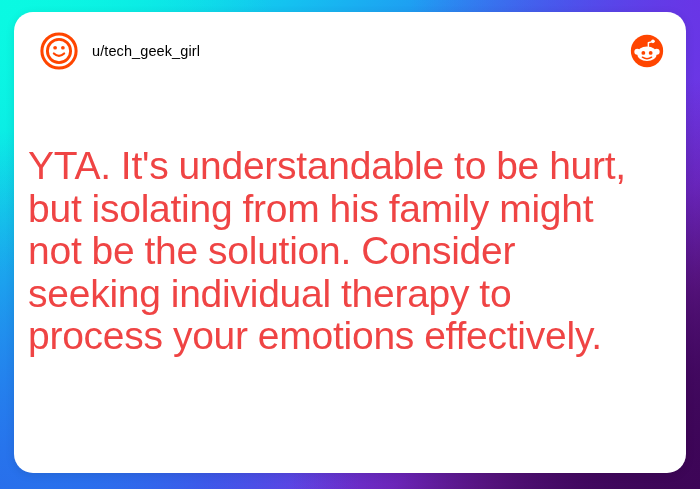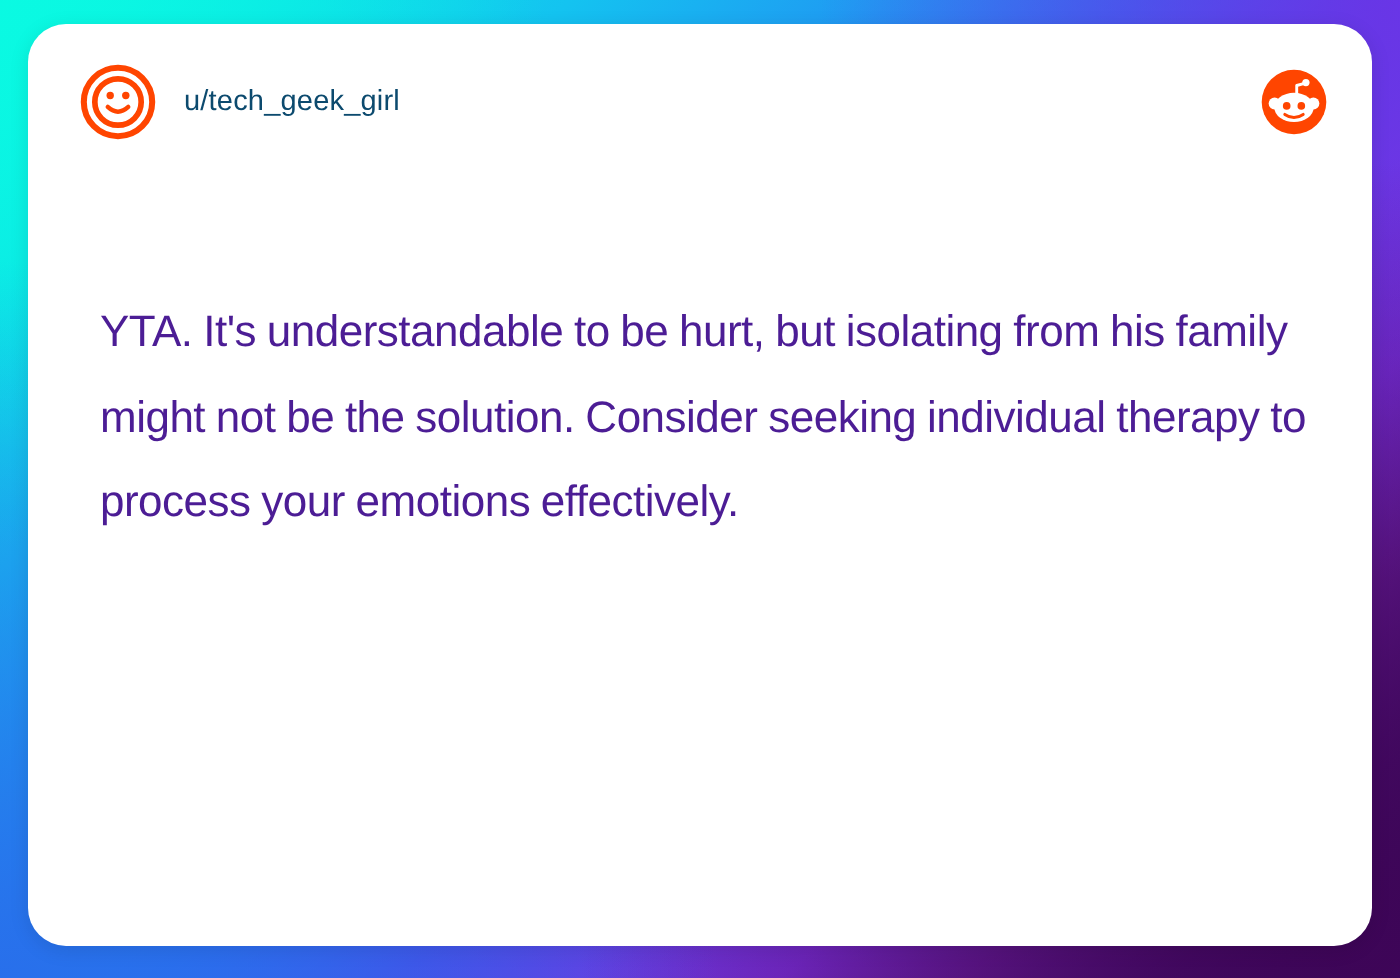--- a/index.html
+++ b/index.html
@@ -81,43 +81,43 @@
     width: 38px;
     height: 38px;
     flex: 0 0 38px;
     display: block;
   }
 
   #username {
     margin-left: 14px;
     font-size: 14.5px;
     letter-spacing: 0.1px;
-    color: #0c4a6e;
+    color: #000000;
     font-weight: 400;
     white-space: nowrap;
   }
 
   #header-spacer { flex: 1 1 auto; }
 
   #reddit-logo {
     width: 34px;
     height: 34px;
     flex: 0 0 34px;
     display: block;
   }
 
   
   #comment-body {
     position: absolute;
-    left: 36px;
+    left: 14px;
     top: 133px;
     width: 625px;
-    font-size: 22px;
+    font-size: 39px;
     line-height: 42.5px;
-    color: #4c1d95;
+    color: #ef4444;
     font-weight: 400;
     letter-spacing: -0.25px;
     word-spacing: -0.5px;
   }
 </style>
 </head>
 <body>
 
 <div id="backdrop">
   <div id="backdrop-tint-d"></div>

